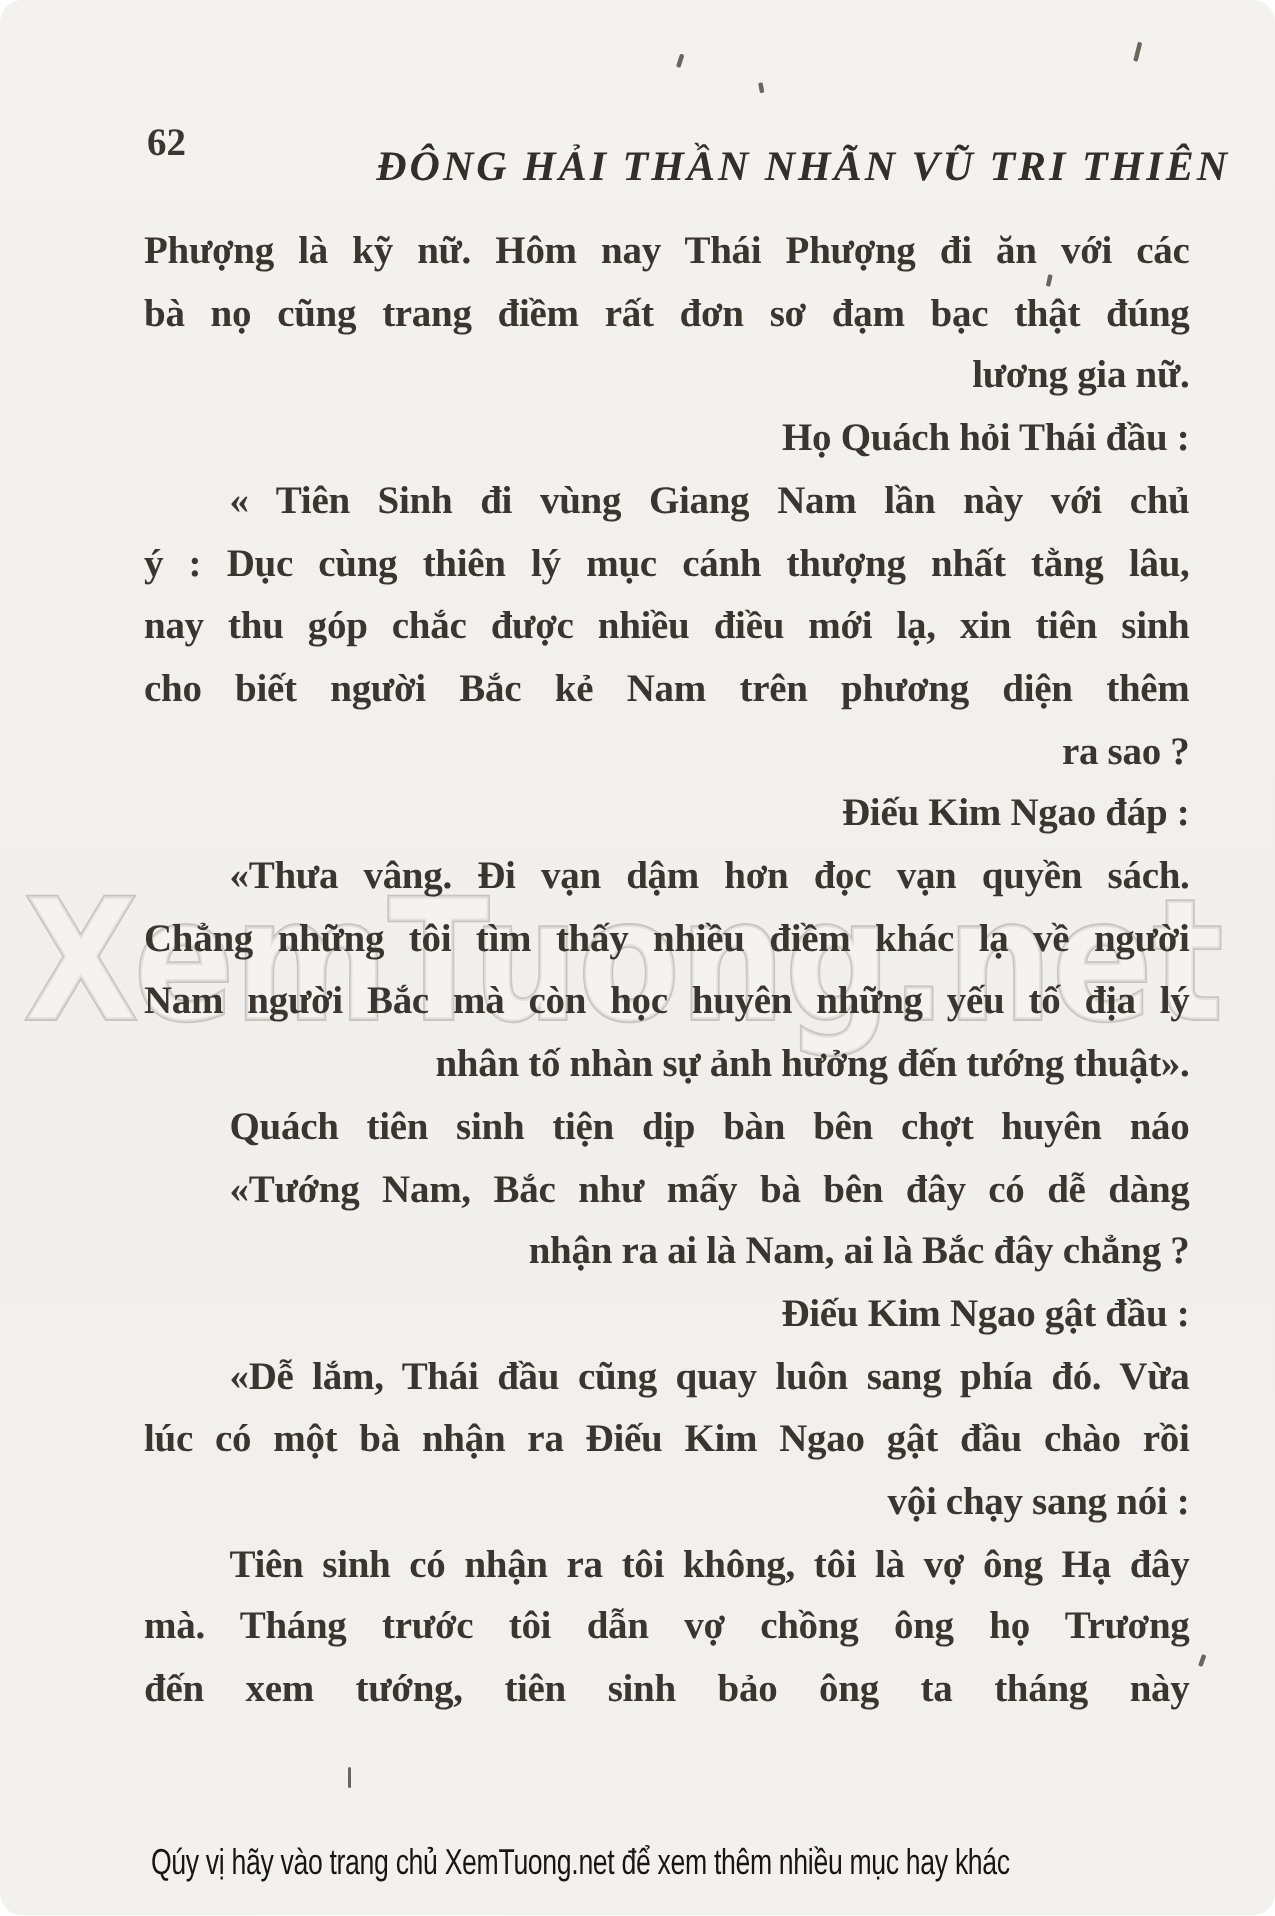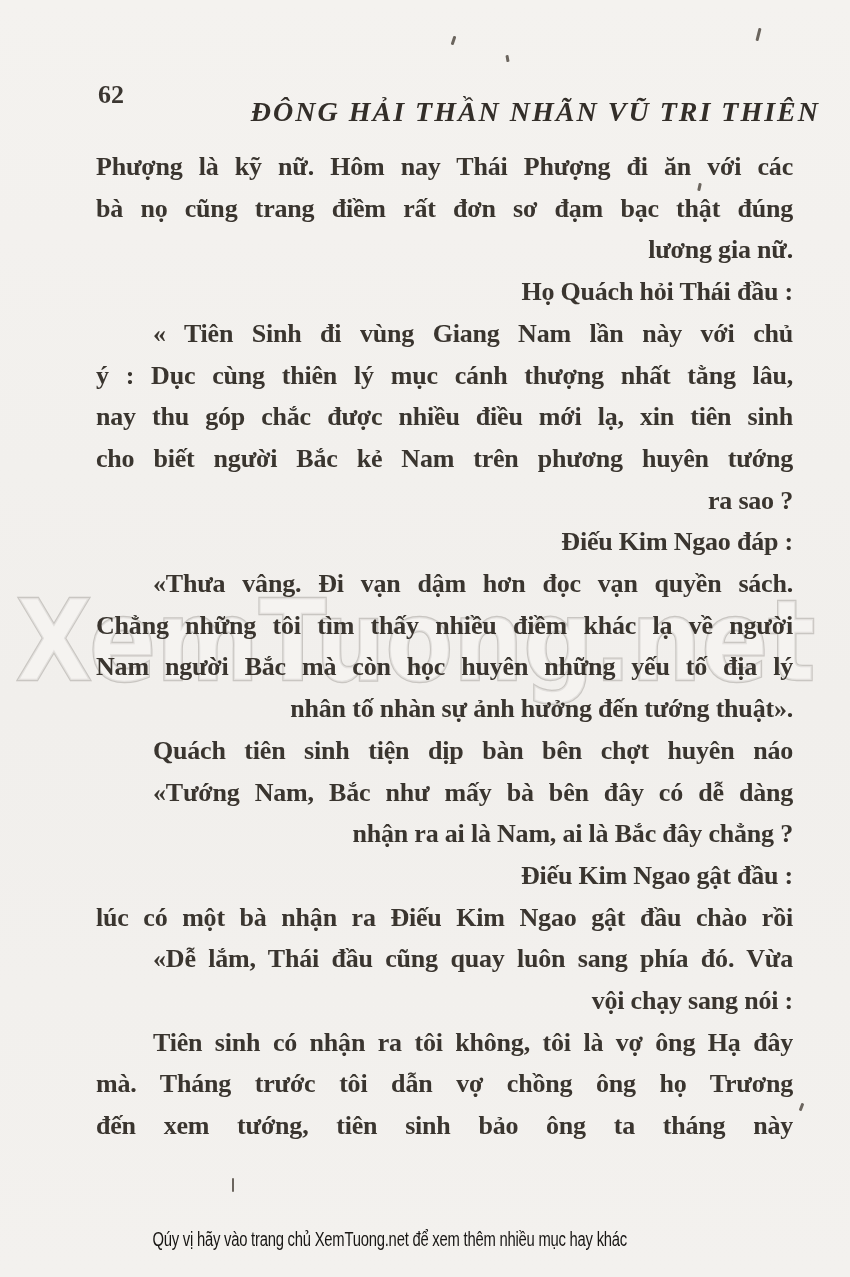--- a/index.html
+++ b/index.html
@@ -2,20 +2,21 @@
 <html><head>
 <meta charset="utf-8">
 <style>
   html,body { margin:0; padding:0; }
   .page {
     position:relative;
     width:850px; height:1277px;
     background:linear-gradient(180deg,#f4f2ef 0%,#f1efec 55%,#f3f1ee 100%);
     overflow:hidden;
     font-family:"Liberation Serif", serif;
+    border-radius:15px;
   }
   .pagenum {
     position:absolute; left:98px; top:80px;
     font-size:26px; font-weight:bold; color:#3b3631;
   }
   .running-title {
     position:absolute; left:180px; width:640px; top:96px;
     text-align:right; font-size:28px; font-weight:bold;
     letter-spacing:2px; color:#332e29; white-space:nowrap;font-style:italic;
   }
@@ -31,23 +32,23 @@
     position:absolute; top:576px; left:16px; z-index:1;
     font-family:"DejaVu Sans", sans-serif; font-weight:bold;
     font-size:112px; white-space:nowrap;
     color:rgba(247,246,244,0.55);
     -webkit-text-stroke:2.5px #c9c6c2;
     paint-order:stroke fill;
     transform:scaleX(0.88); transform-origin:left center;
   }
   .footer {
     position:absolute; left:0; width:710px; top:1228px;
-    text-align:right; z-index:3;
+    text-align:center; z-index:3;
     font-family:"Liberation Sans", sans-serif;
-    font-size:20px; color:#171513;
+    font-size:24px; color:#171513;
   }
   .footer .squeeze {
     display:inline-block; transform:scaleX(0.74);
     transform-origin:center; letter-spacing:-0.3px; white-space:nowrap;
   }
   .speck { position:absolute; background:#6b655e; z-index:1; border-radius:1px; }
 </style>
 </head>
 <body>
 
@@ -60,33 +61,33 @@
   <div class="wm">XemTuong.net</div>
 
   <div class="body-text">
       <div class="line just">Phượng là kỹ nữ. Hôm nay Thái Phượng đi ăn với các</div>
       <div class="line just">bà nọ cũng trang điềm rất đơn sơ đạm bạc thật đúng</div>
       <div class="line">lương gia nữ.</div>
       <div class="line first">Họ Quách hỏi Thái đầu :</div>
       <div class="line just first">« Tiên Sinh đi vùng Giang Nam lần này với chủ</div>
       <div class="line just">ý : Dục cùng thiên lý mục cánh thượng nhất tằng lâu,</div>
       <div class="line just">nay thu góp chắc được nhiều điều mới lạ, xin tiên sinh</div>
-      <div class="line just">cho biết người Bắc kẻ Nam trên phương huyên tướng</div>
+      <div class="line just">cho biết người Bắc kẻ Nam trên phương diện thêm</div>
       <div class="line">ra sao ?</div>
       <div class="line first">Điếu Kim Ngao đáp :</div>
       <div class="line just first">«Thưa vâng. Đi vạn dậm hơn đọc vạn quyền sách.</div>
       <div class="line just">Chẳng những tôi tìm thấy nhiều điềm khác lạ về người</div>
       <div class="line just">Nam người Bắc mà còn học huyên những yếu tố địa lý</div>
       <div class="line">nhân tố nhàn sự ảnh hưởng đến tướng thuật».</div>
       <div class="line just first">Quách tiên sinh tiện dịp bàn bên chợt huyên náo</div>
       <div class="line just first">«Tướng Nam, Bắc như mấy bà bên đây có dễ dàng</div>
       <div class="line">nhận ra ai là Nam, ai là Bắc đây chẳng ?</div>
       <div class="line first">Điếu Kim Ngao gật đầu :</div>
+      <div class="line just first">«Dễ lắm, Thái đầu cũng quay luôn sang phía đó. Vừa</div>
       <div class="line just">lúc có một bà nhận ra Điếu Kim Ngao gật đầu chào rồi</div>
-      <div class="line just first">«Dễ lắm, Thái đầu cũng quay luôn sang phía đó. Vừa</div>
       <div class="line">vội chạy sang nói :</div>
       <div class="line just first">Tiên sinh có nhận ra tôi không, tôi là vợ ông Hạ đây</div>
       <div class="line just">mà. Tháng trước tôi dẫn vợ chồng ông họ Trương</div>
       <div class="line just">đến xem tướng, tiên sinh bảo ông ta tháng này</div>
     </div>
 
   <div class="footer">
     <span class="squeeze">Qúy vị hãy vào trang chủ XemTuong.net để xem thêm nhiều mục hay khác</span>
   </div>
 

